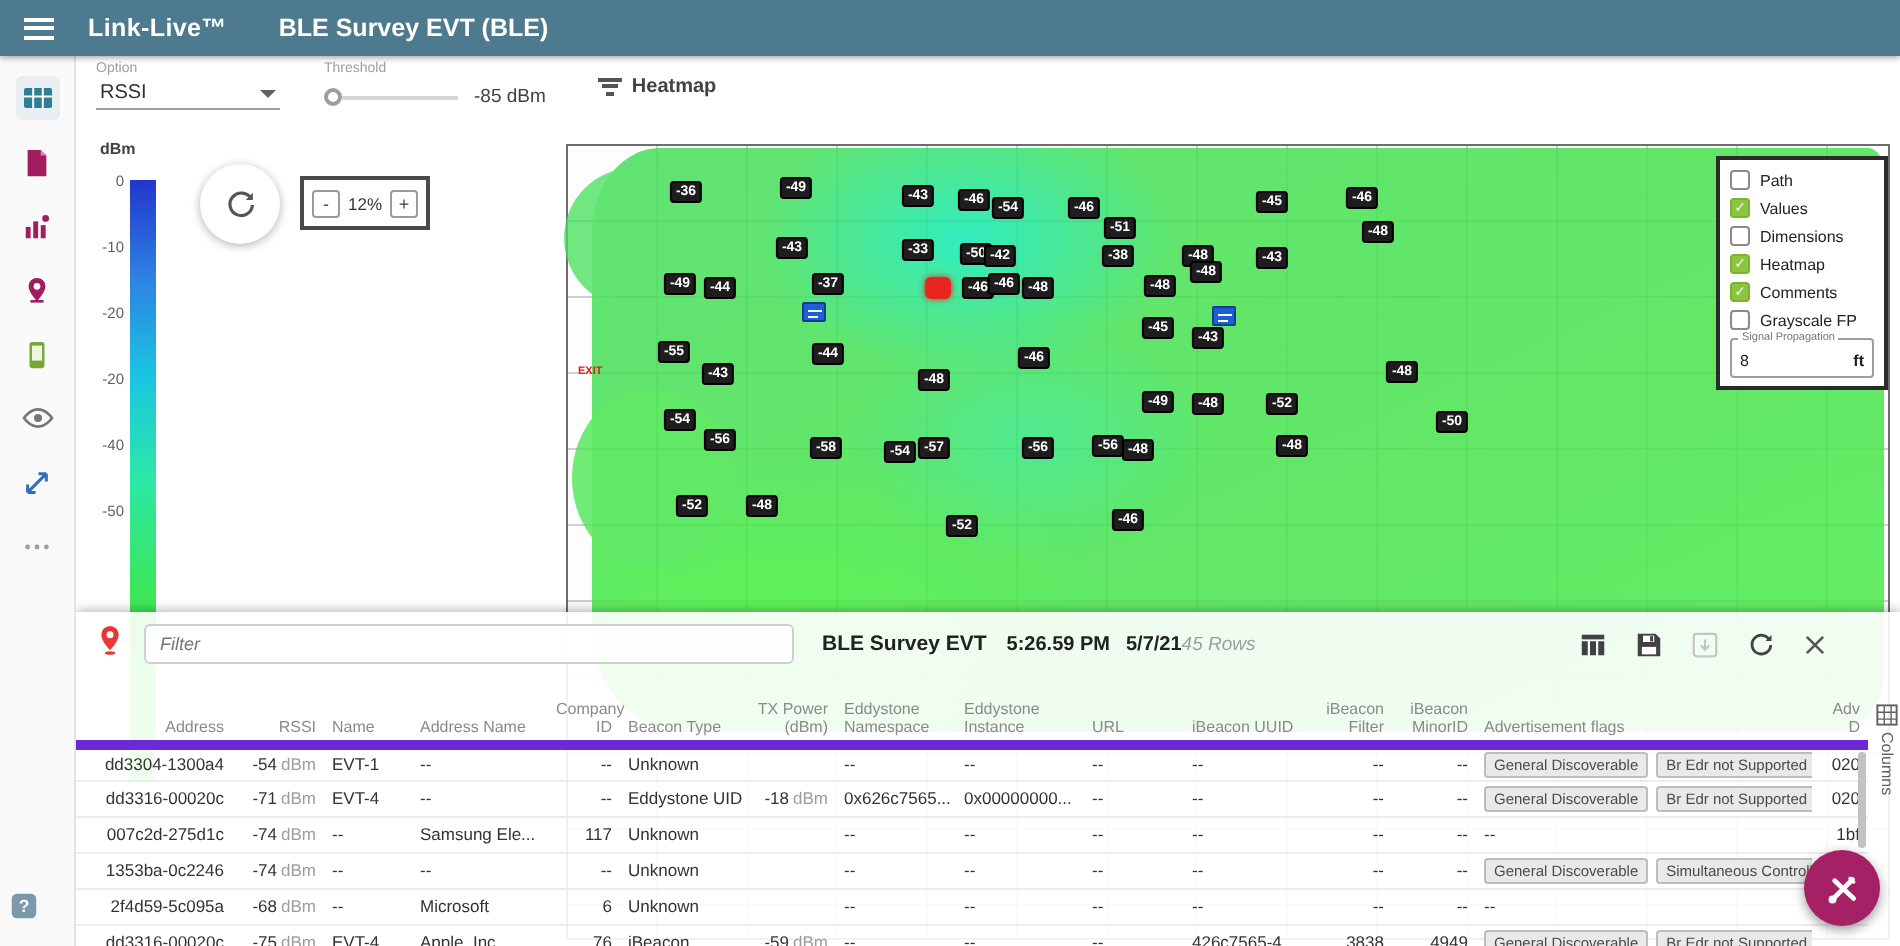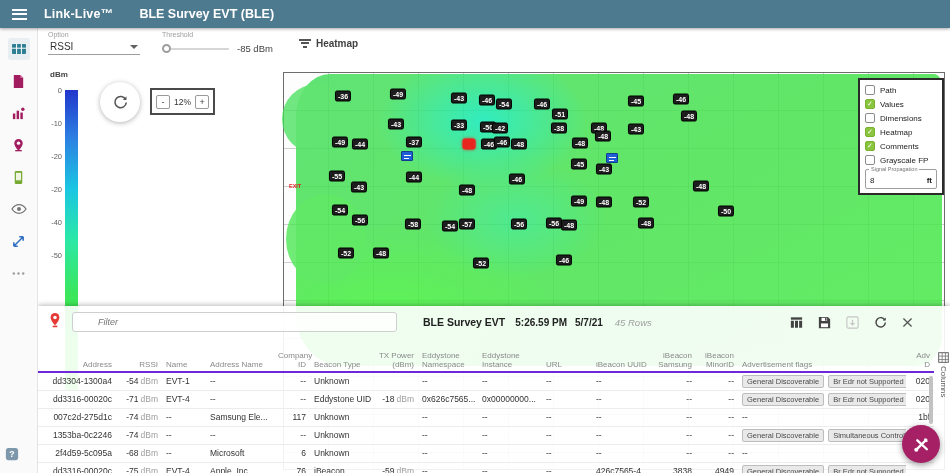--- a/index.html
+++ b/index.html
@@ -102,31 +102,31 @@
   .sigprop-row { display:flex; justify-content:space-between; align-items:center; }
   .sigprop-val { font-size:8px; color:#222; }
   .sigprop-unit { font-size:8px; font-weight:bold; color:#222; }
 
   
   .panel { position:absolute; left:0; top:242px; width:912px; height:203px; background:rgba(255,255,255,.9);
            z-index:10; box-shadow:0 -1px 5px rgba(0,0,0,.28); border-bottom:2px solid #3c3c3c; }
   .tbar { height:32px; display:flex; align-items:center; padding:0 8px 0 10px; }
   .tbar-pin { margin-right:10px; }
   .filter-input { width:325px; height:20px; border:1px solid #cfcfcf; border-radius:3px; font-size:9px; font-style:italic;
-                  color:#333; padding:0 25px; background:rgba(255,255,255,.85); font-family:"Liberation Sans",sans-serif; }
-  .tbar-title { font-size:10.5px; font-weight:bold; color:#212121; margin-left:26px; }
+                  color:#333; padding:0 7px; background:rgba(255,255,255,.85); font-family:"Liberation Sans",sans-serif; }
+  .tbar-title { font-size:10.5px; font-weight:bold; color:#212121; margin-left:14px; }
   .tbar-time { font-size:10px; font-weight:bold; color:#212121; margin-left:10px; }
   .tbar-date { font-size:10px; font-weight:bold; color:#212121; margin-left:8px; }
-  .tbar-rows { font-size:9.5px; font-style:italic; color:#9e9e9e; margin-left:12px; }
+  .tbar-rows { font-size:9.5px; font-style:italic; color:#9e9e9e; margin-left:0; }
   .tbar-icons { margin-left:auto; display:flex; align-items:center; gap:13px; padding-right:28px; }
   .tbar-icons .ticon { cursor:pointer; display:flex; }
 
   table.grid { border-collapse:collapse; table-layout:fixed; width:896px; margin-left:0; }
   table.grid th { font-size:8px; font-weight:normal; color:#8a8a8a; padding:2px 4px; vertical-align:bottom;
-                  border-bottom:2px solid #6d28d9; line-height:9px; height:34px; }
+                  border-bottom:5px solid #6d28d9; line-height:9px; height:34px; }
   table.grid td { font-size:8.5px; color:#333; padding:0 4px; height:18px; border-bottom:1px solid #ececec;
                   white-space:nowrap; overflow:hidden; }
   .al { text-align:left; } .ar { text-align:right; }
   td .unit { color:#9e9e9e; margin-left:2px; }
   td.muted, span.muted { color:#a8a8a8; }
   td .chip { display:inline-block; background:#e9e9e9; border:1px solid #bdbdbd; border-radius:2px; color:#4a4a4a;
              font-size:7.5px; padding:0px 4px; margin-right:4px; line-height:11px; }
 
   .columns-tab { position:absolute; right:1px; top:46px; display:flex; flex-direction:column; align-items:center;
                  gap:3px; cursor:pointer; }
@@ -416,21 +416,21 @@
               <th class="ar" style="width: 46px;">RSSI</th>
               <th class="al" style="width: 44px; margin-left: 40px;">Name</th>
               <th class="al" style="width: 68px;">Address Name</th>
               <th class="ar" style="width: 36px;">Company ID</th>
               <th class="al" style="width: 64px;">Beacon Type</th>
               <th class="ar" style="width: 44px;">TX Power (dBm)</th>
               <th class="al" style="width: 60px;">Eddystone Namespace</th>
               <th class="al" style="width: 64px;">Eddystone Instance</th>
               <th class="al" style="width: 50px;">URL</th>
               <th class="al" style="width: 60px;">iBeacon UUID</th>
-              <th class="ar" style="width: 44px;">iBeacon Samsung</th>
+              <th class="ar" style="width: 44px;">iBeacon Filter</th>
               <th class="ar" style="width: 42px;">iBeacon MinorID</th>
               <th class="al" style="width: 168px;">Advertisement flags</th>
               <th class="ar" style="width: 28px;">Adv D</th>
             </tr>
           </thead>
         <tbody id="tbody">
             <tr>
               <td class="ar">dd3304-1300a4</td>
               <td class="ar"><span>-54</span><span class="unit">dBm</span></td>
               <td class="al">EVT-1</td>

